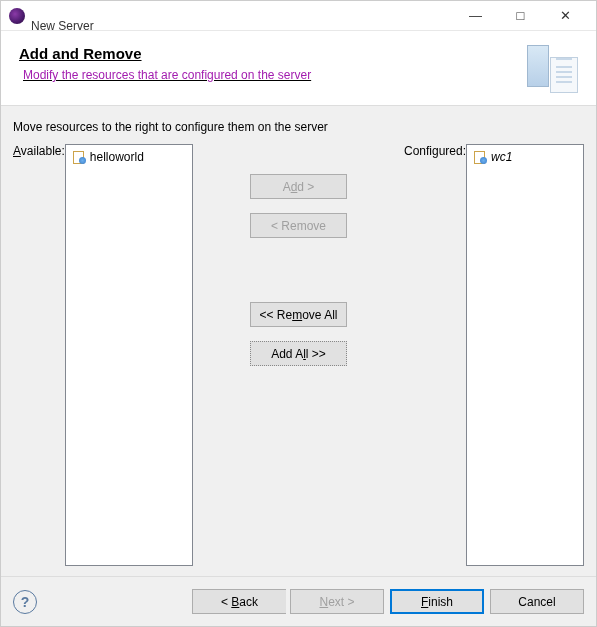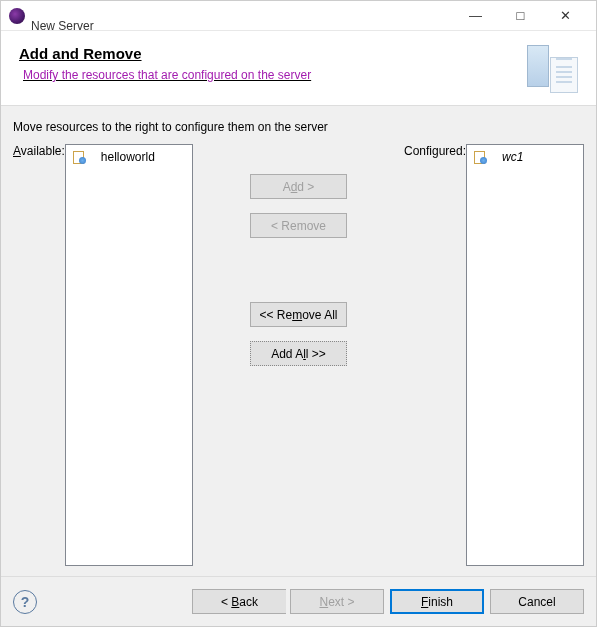--- a/index.html
+++ b/index.html
@@ -79,21 +79,21 @@
 .col-label u { text-decoration: underline; }
 .listbox {
   flex: 1;
   background: #fff;
   border: 1px solid #828790;
   overflow: auto;
   padding: 3px;
   min-height: 300px;
 }
 .list-item {
-  display: flex; align-items: center; gap: 15px;
+  display: flex; align-items: center; gap: 4px;
   padding: 2px 3px; font-size: 12px;
 }
 .item-icon {
   width: 14px; height: 14px; position: relative;
 }
 .item-icon::before {
   content: ""; position: absolute; left: 1px; top: 1px; width: 9px; height: 11px;
   background: #fff; border: 1px solid #cca34a;
 }
 .item-icon::after {

